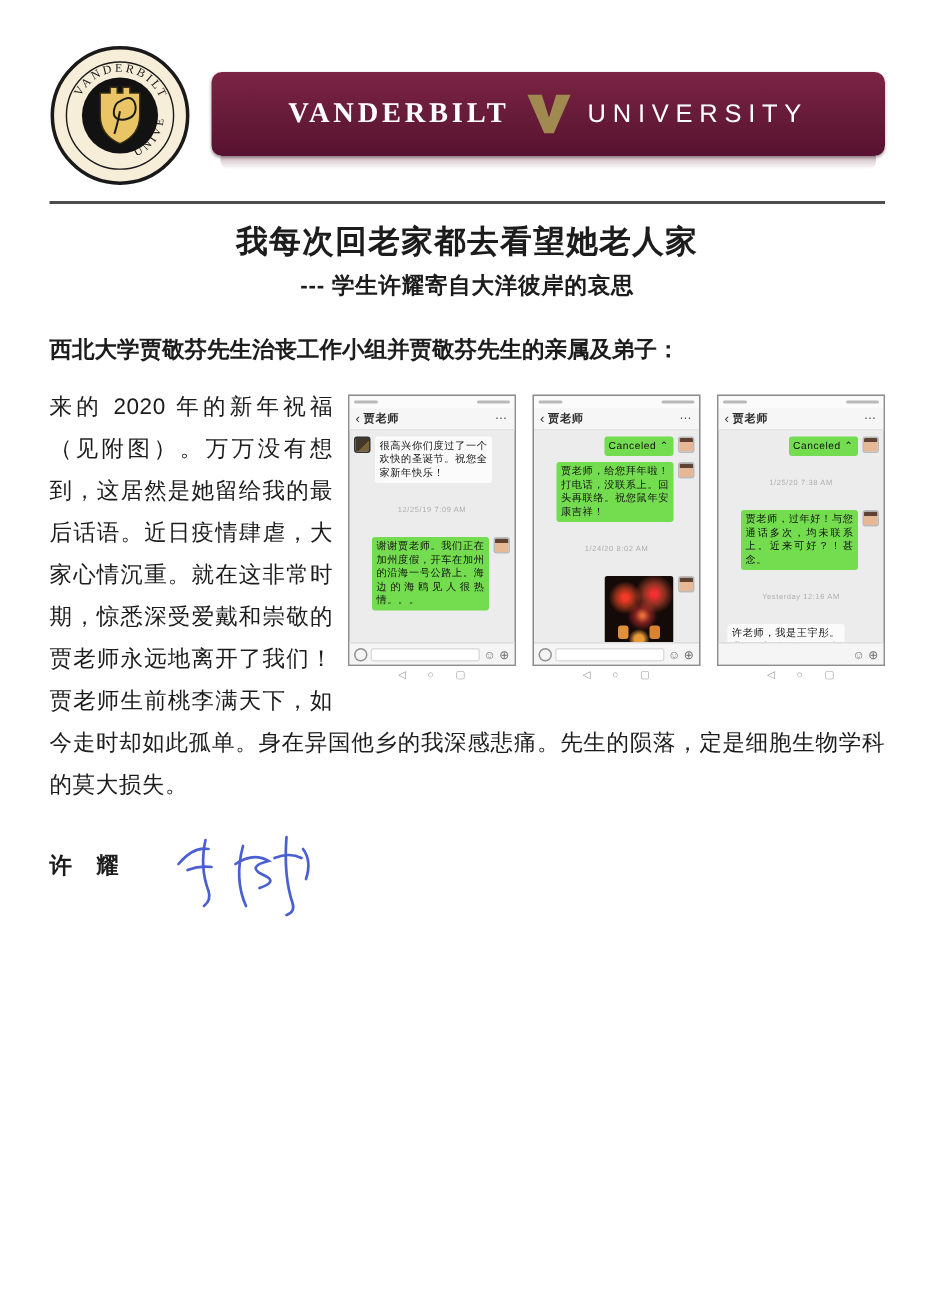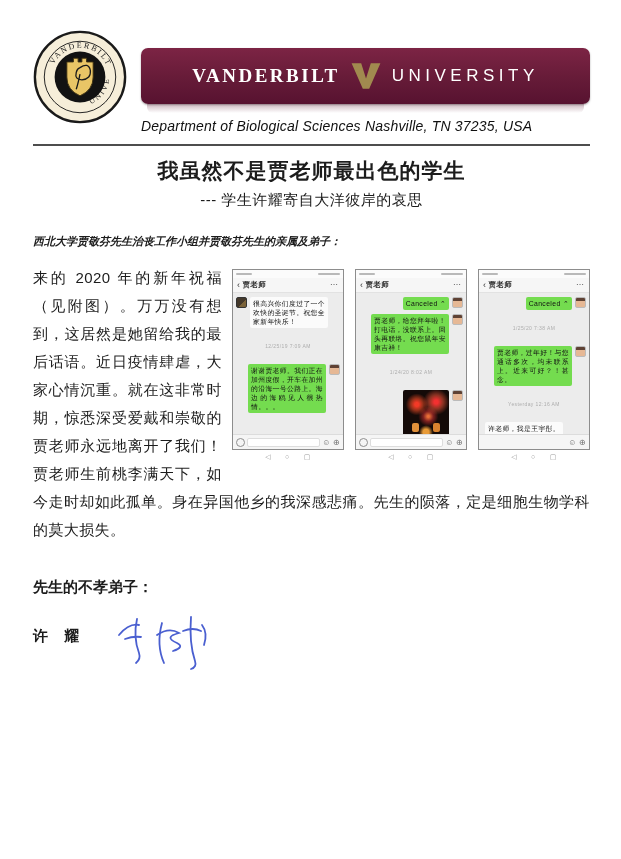--- a/index.html
+++ b/index.html
@@ -20,22 +20,22 @@
   .wm-left { color:#fff; font-family:"Liberation Serif", serif; font-weight:bold;
              font-size:19px; letter-spacing:2.5px; }
   .wm-right { color:#fff; font-family:"Liberation Sans", sans-serif; font-weight:400;
               font-size:17px; letter-spacing:4.5px; }
   .vlogo { width:32px; height:30px; display:inline-block; }
   .dept { margin-top:14px; font-style:italic; font-size:14px; letter-spacing:.2px; color:#101010; }
   .rule { border:none; border-top:2px solid #4d4d4d; margin:10px 0 0 0; }
 
   
   .title { text-align:center; font-weight:bold; font-size:21px; margin-top:11px; letter-spacing:1px; }
-  .subtitle { text-align:center; font-weight:normal; font-size:15px; margin-top:6px; letter-spacing:.5px; }
-  .salutation { font-weight:bold; font-size:11px; margin-top:24px;font-style:italic; }
+  .subtitle { text-align:center; font-weight:bold; font-size:15px; margin-top:6px; letter-spacing:.5px; }
+  .salutation { font-weight:bold; font-size:15px; margin-top:24px; }
 
   
   .para { font-size:15px; line-height:28px; text-align:justify; margin-top:15px; letter-spacing:.4px; }
   .para2 { margin-top:26px; }
 
   
   .phones-wrap { float:right; width:358px; margin:5px 0 4px 10px; display:flex; gap:11px; }
   .panel { width:112px; }
   .phone { height:181px; border:1px solid #8d8d8d; background:#ececec; display:flex; flex-direction:column; overflow:hidden; }
   .statusbar { height:8px; background:#fbfbfb; display:flex; align-items:center; justify-content:space-between; padding:0 3px; }
@@ -106,26 +106,25 @@
       <path d="M50,47 q-2,10 -4,16" fill="none" stroke="#1a1a1a" stroke-width="1.4"></path>
     </svg>
     <div class="hdr-right">
       <div class="banner">
         <span class="wm-left">VANDERBILT</span>
         <svg class="vlogo" viewBox="0 0 40 36">
           <path d="M2 2 L14 2 L20 21 L26 2 L38 2 L24 34 L16 34 Z" fill="#a18a4f"></path>
         </svg>
         <span class="wm-right">UNIVERSITY</span>
       </div>
-      <div class="dept">Department of Biological Sciences Nashville, TN 37235, USA</div>
     </div>
   </div>
   <hr class="rule">
 
-  <div class="title">我虽然不是贾老师最出色的学生</div>
+  <div class="title">我每次回老家都去看望她老人家</div>
   <div class="subtitle">--- 学生许耀寄自大洋彼岸的哀思</div>
   <div class="salutation">西北大学贾敬芬先生治丧工作小组并贾敬芬先生的亲属及弟子：</div>
 
   <div class="para">
     <span class="phones-wrap">
 
       <span class="panel" style="display:block">
         <span class="phone" style="display:flex">
           <span class="statusbar">
               <span class="sb-chip"></span>
@@ -237,21 +236,20 @@
           <span>◁</span>
           <span>○</span>
           <span>▢</span>
         </span>
       </span>
 
     </span><span>来的 2020 年的新年祝福（见附图）。万万没有想到，这居然是她留给我的最后话语。近日疫情肆虐，大家心情沉重。就在这非常时期，惊悉深受爱戴和崇敬的贾老师永远地离开了我们！贾老师生前桃李满天下，如今走时却如此孤单。身在异国他乡的我深感悲痛。先生的陨落，定是细胞生物学科的莫大损失。</span>
   </div>
 
 
-  <div class="closing-label">先生的不孝弟子：</div>
   <div class="sig-row">
     <span class="sig-name">许 耀</span>
     <svg class="sig-svg" width="150" height="62" viewBox="0 0 150 62">
       <g fill="none" stroke="#4a5fd0" stroke-width="1.8" stroke-linecap="round">
         <path d="M12,26 q10,-12 20,-10"></path>
         <path d="M30,10 q-4,18 2,34 q2,6 -3,10"></path>
         <path d="M18,30 q8,-3 16,-2"></path>
         <path d="M55,14 q-6,22 2,40"></path>
         <path d="M50,26 q12,-8 22,-2 q-16,4 -2,10 q8,4 -4,8"></path>
         <path d="M84,8 q-2,26 4,44 q2,6 -4,8"></path>

